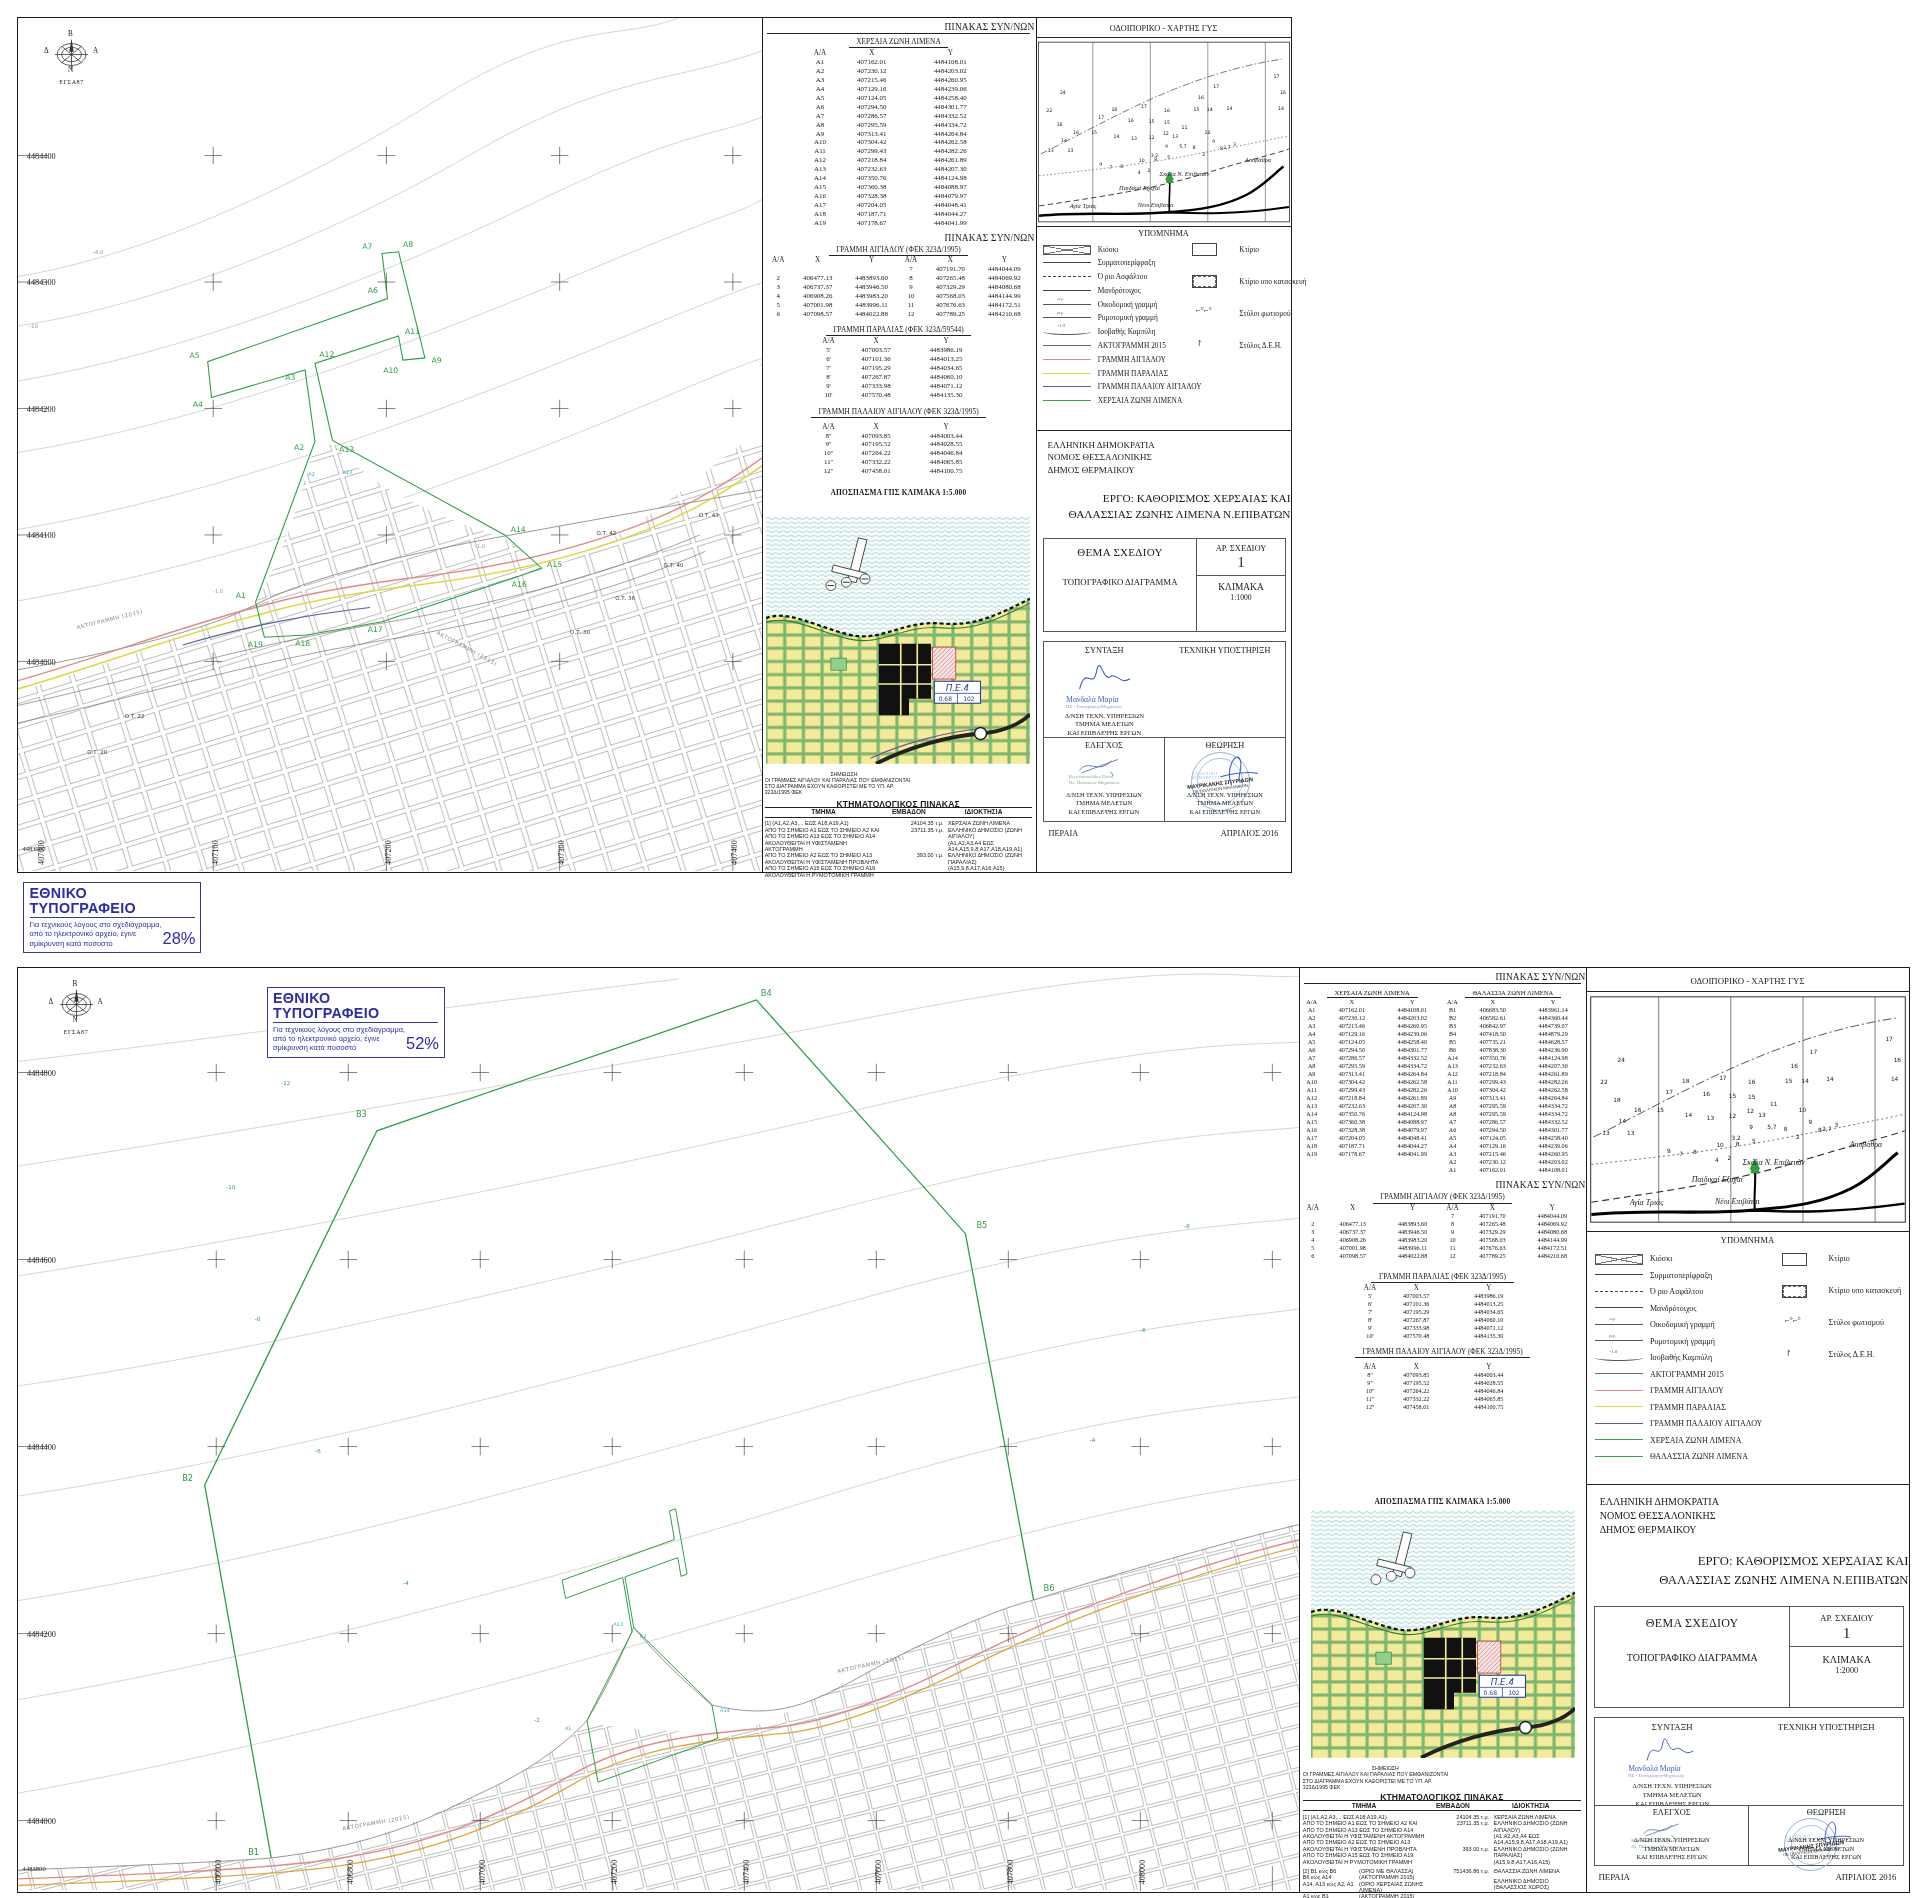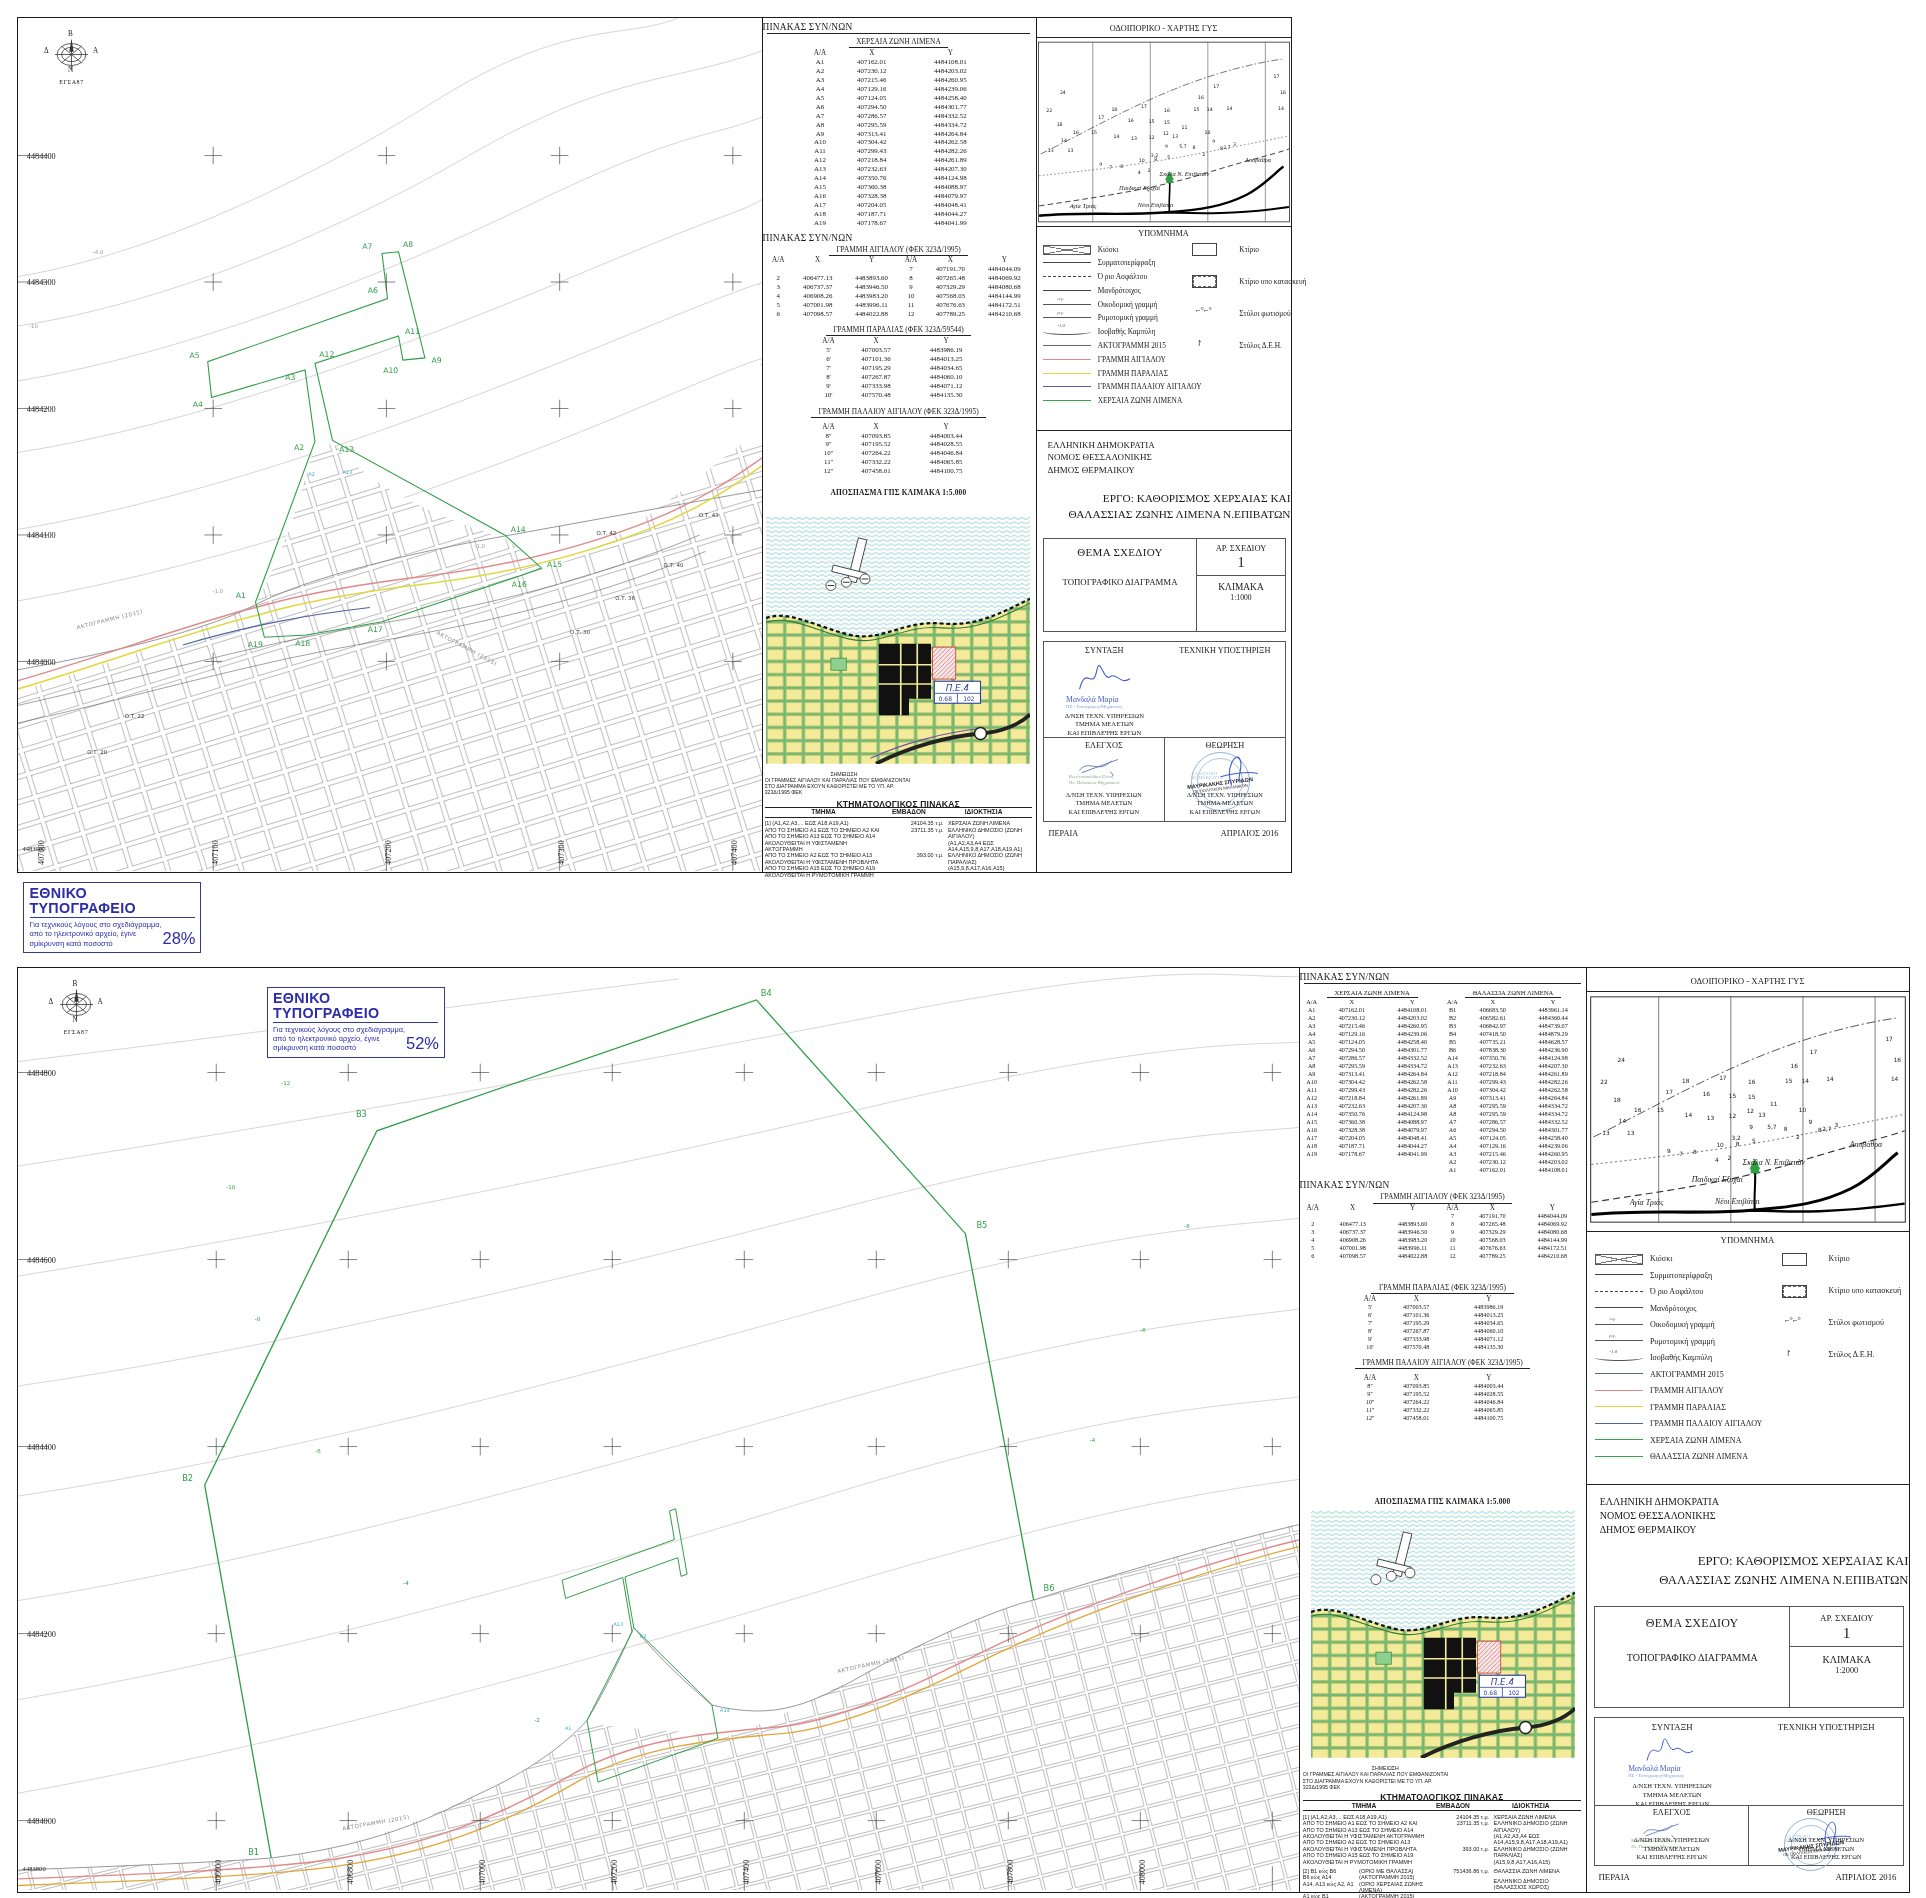--- a/index.html
+++ b/index.html
@@ -8,21 +8,21 @@
   .abs{position:absolute}
   .sheet{position:absolute;background:#fff;border:1.1px solid #1b1b1b}
   .s1{left:16.5px;top:16.5px;width:1273px;height:854px}
   .s2{left:16.5px;top:967px;width:1891px;height:924px}
   .col{position:absolute;top:0;bottom:0;border-left:1.1px solid #1b1b1b;background:#fff}
   .s1 .colA{left:744px;width:272px}
   .s1 .colB{left:1018px;right:0}
   .s2 .colA{left:1281px;width:286px}
   .s2 .colB{left:1568px;right:0}
   .ctr{text-align:center}
-  .ttl{font-size:9.4px;text-align:left;letter-spacing:0.2px}
+  .ttl{font-size:9.4px;text-align:right;letter-spacing:0.2px}
   .sub{font-size:7.4px;text-align:center}
   .hr{border-top:0.9px solid #222}
   .u{border-bottom:0.9px solid #222;display:inline-block;padding:0 7.7px 1.1px}
   
   .ct{font-size:6.9px;line-height:8.9px}
   .s2 .ct{font-size:6.2px;line-height:8px}
   .trow,.thead{display:grid;grid-template-columns:25px 1fr 1fr;text-align:center}
   .s2 .trow,.s2 .thead{grid-template-columns:20px 1fr 1fr}
   .thead{font-size:7.2px}
   
@@ -1310,21 +1310,21 @@
             </div>
             <div class="trow">
               <span>12</span>
               <span>407789.25</span>
               <span>4484210.68</span>
             </div>
           </div>
       </div>
     </div>
 
-    <div class="ctr" style="margin-top:22px"><span class="u sub">ΓΡΑΜΜΗ ΠΑΡΑΛΙΑΣ (ΦΕΚ 323Δ/1995)</span></div>
+    <div class="ctr" style="margin-top:11px"><span class="u sub">ΓΡΑΜΜΗ ΠΑΡΑΛΙΑΣ (ΦΕΚ 323Δ/1995)</span></div>
     <div class="ct" style="width:165px;margin:1.1px auto 0">
       <div class="thead">
           <span>Α/Α</span>
           <span>Χ</span>
           <span>Υ</span>
         </div>
       <div>
 
       <div class="trow">
             <span>5'</span>

